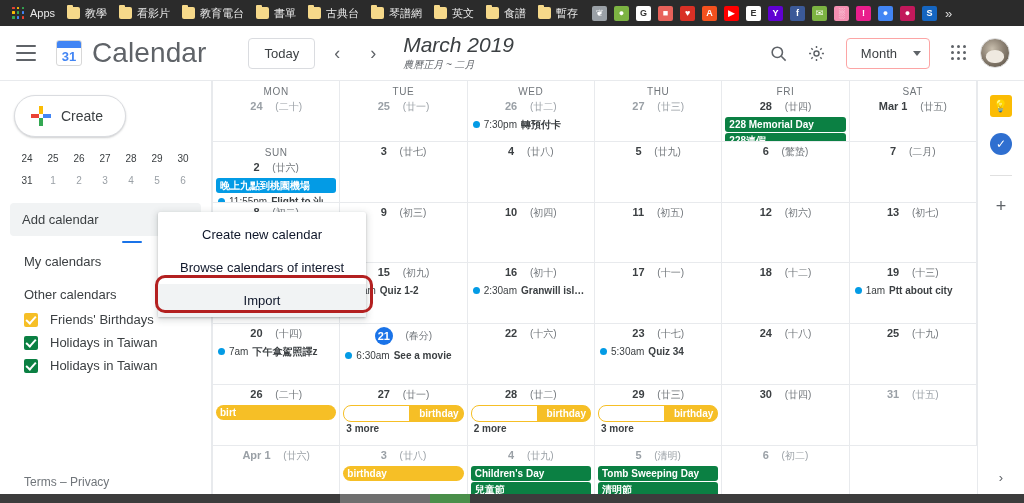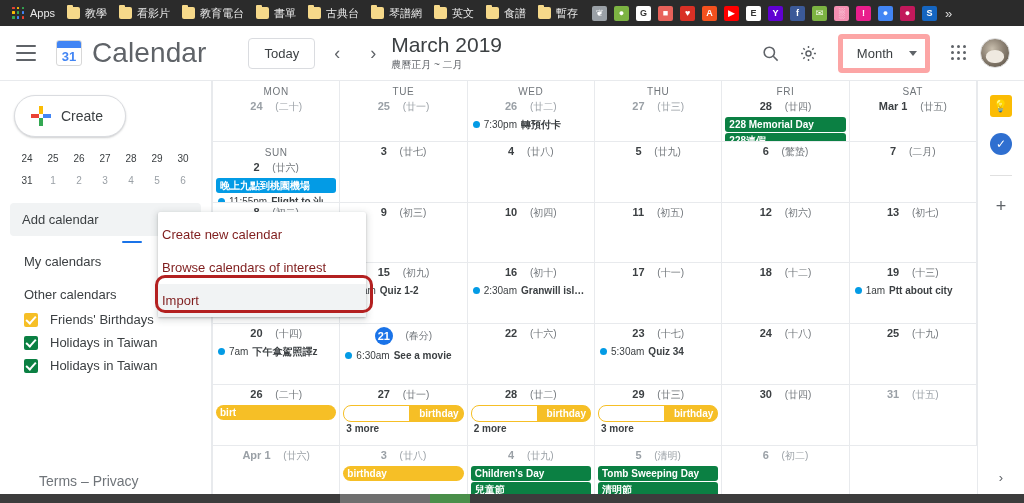--- a/index.html
+++ b/index.html
@@ -84,30 +84,30 @@
     border:1px solid #dadce0;border-radius:4px;background:#fff;
     font-size:13px;color:#3c4043;padding:7px 15px;cursor:pointer;
     font-family:inherit;
   }
   .nav-arrow{
     width:28px;height:28px;border-radius:50%;
     display:flex;align-items:center;justify-content:center;
     color:#5f6368;font-size:18px;cursor:pointer;margin-left:8px;
     user-select:none;
   }
-  .month-title-wrap{ margin-left:4px; }
+  .month-title-wrap{ margin-left:16px;font-style:italic; }
   .month-title{ font-size:21px;color:#3c4043;font-weight:400;line-height:22px;}
   .month-sub{ font-size:10px;color:#5f6368;margin-top:2px;}
   .hdr-right{ margin-left:auto; display:flex; align-items:center; gap:4px;}
   .icon-btn{
     width:34px;height:34px;border-radius:50%;
     display:flex;align-items:center;justify-content:center;cursor:pointer;color:#5f6368;
   }
   .view-select{
-    border:5px solid #fca5a5;border-radius:4px;background:#fff;
+    border:1px solid #fca5a5;border-radius:4px;background:#fff;
     font-size:13px;color:#3c4043;padding:7px 8px 7px 14px;cursor:pointer;
     display:flex;align-items:center;gap:16px;margin:0 8px;
   }
   .caret-down{ width:0;height:0;border-left:4px solid transparent;border-right:4px solid transparent;
                border-top:5px solid #5f6368; }
   .dots-grid{
     width:16px;height:16px;display:grid;grid-template-columns:repeat(3,1fr);
     grid-template-rows:repeat(3,1fr);gap:2px;
   }
   .dots-grid i{display:block;width:3px;height:3px;border-radius:50%;background:#5f6368;}
@@ -183,32 +183,32 @@
     width:14px;height:14px;border-radius:2px;flex:0 0 14px;
     display:flex;align-items:center;justify-content:center;
     position:relative;
   }
   .cbox.checked::after{
     content:"";position:absolute;left:4px;top:1px;width:4px;height:8px;
     border:solid #fff;border-width:0 2px 2px 0;transform:rotate(42deg);
   }
   .cbox.empty{ background:#fff; border:2px solid #4285f4; }
   .footer-links{
-    position:absolute;left:39px;bottom:10px;font-size:14px;color:#70757a;
+    position:absolute;left:24px;bottom:10px;font-size:12px;color:#70757a;
   }
 
   
   .dropdown{
     position:absolute;left:158px;top:212px;width:208px;
     background:#fff;border-radius:2px;
     box-shadow:0 2px 6px 2px rgba(60,64,67,.15), 0 1px 2px rgba(60,64,67,.3);
     z-index:40; padding:6px 0 0 0;
   }
   .dd-item{
-    padding:9px 4px;font-size:13px;color:#7f1d1d;cursor:pointer;white-space:nowrap;
+    padding:9px 16px;font-size:13px;color:#0f172a;cursor:pointer;white-space:nowrap;text-align:center;
   }
   .dd-item.hl{ background:#f1f3f4; }
   .dd-highlight-box{
     position:absolute;left:155px;top:275px;width:218px;height:38px;
     border:3px solid #b32020;border-radius:10px;z-index:50;pointer-events:none;
   }
 
   
   .grid-wrap{ flex:1 1 auto; position:relative; background:#fff; }
   .grid{

